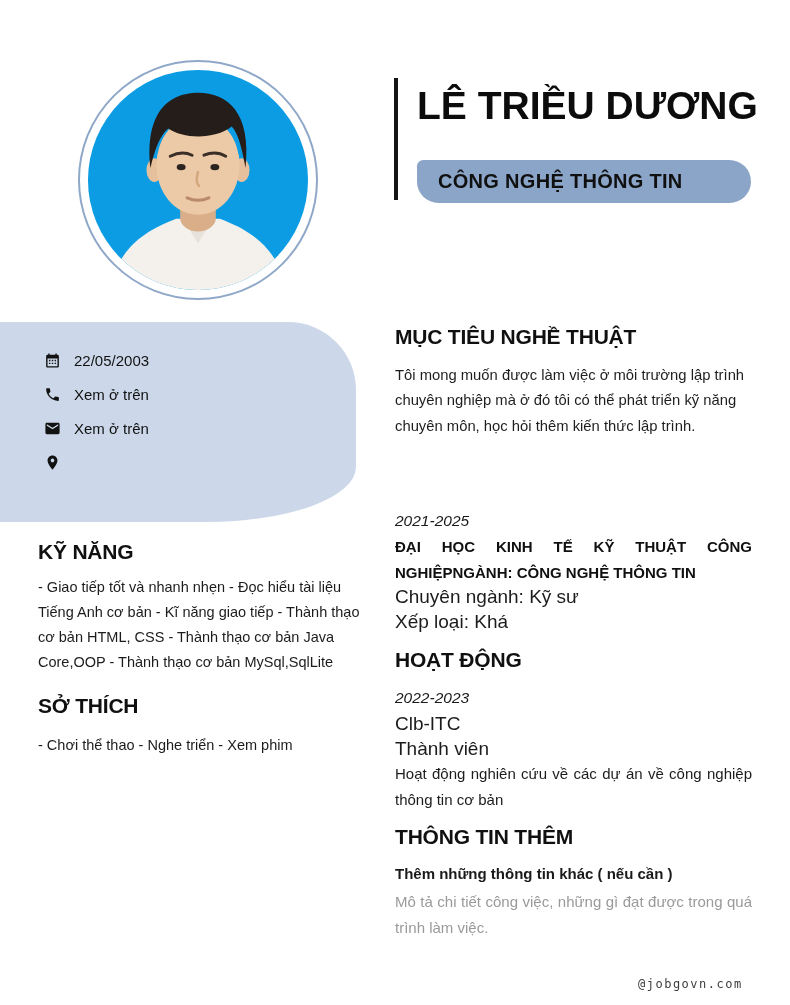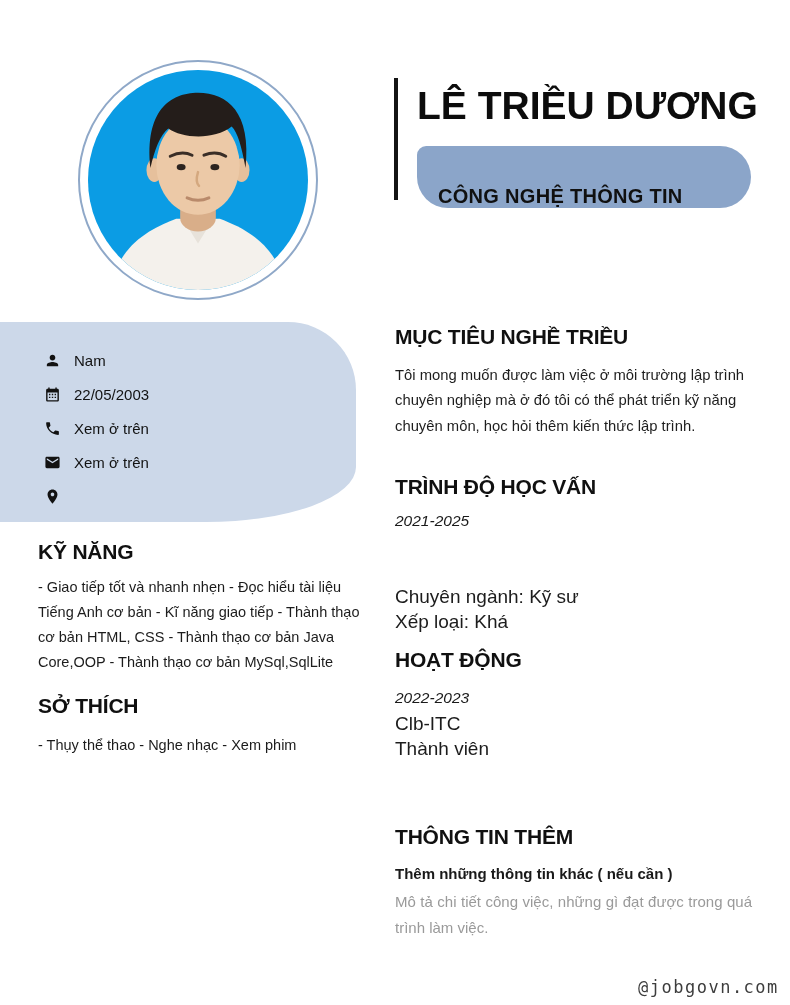--- a/index.html
+++ b/index.html
@@ -16,22 +16,22 @@
   }
   .photo-ring svg{width:222px;height:222px;border-radius:50%;display:block;}
 
   
   .name-bar{left:394px;top:78px;width:4px;height:122px;background:#141414;}
   .candidate-name{
     left:417px;top:84px;margin:0;font-size:39px;line-height:1.15;font-weight:bold;
     color:#0c0c0c;letter-spacing:0px;white-space:nowrap;
   }
   .title-badge{
-    left:417px;top:146px;width:334px;height:62px;background:var(--badge-bg,#8ba5c9);
-    border-radius:10px 34px 34px 34px;display:flex;align-items:flex-end;
+    left:417px;top:160px;width:334px;height:43px;background:var(--badge-bg,#8ba5c9);
+    border-radius:10px 34px 34px 34px;display:flex;align-items:center;
     padding-left:21px;box-sizing:border-box;
   }
   .title-badge span{font-size:20px;font-weight:bold;color:#101010;letter-spacing:0.3px;}
 
   
   .contact-panel{
     left:0;top:322px;width:356px;height:200px;background:var(--panel-bg,#ccd8e9);
     border-top-right-radius:68px;border-bottom-right-radius:150px 55px;
     padding-top:21px;box-sizing:border-box;
   }
@@ -51,21 +51,21 @@
   .edu-school{left:395px;top:534px;width:357px;font-size:15px;font-weight:bold;color:#101010;
     text-align:justify;line-height:26px;}
   .plain-line{font-size:19px;color:#1c1c1c;}
   .act-desc{left:395px;top:761px;width:357px;font-size:15px;line-height:26px;color:#1c1c1c;text-align:justify;}
   .add-subtitle{left:395px;top:865px;font-size:15px;font-weight:bold;color:#1a1a1a;}
   .add-body{left:395px;top:889px;width:357px;font-size:15px;line-height:25.5px;
     color:var(--muted-text,#9a9a9a);text-align:justify;}
 
   .watermark{
     left:638px;top:977px;font-family:"DejaVu Sans Mono",monospace;
-    font-size:17px;letter-spacing:1.5px;color:var(--watermark-text,#3d3d3d);white-space:nowrap;
+    font-size:12px;letter-spacing:1.5px;color:var(--watermark-text,#3d3d3d);white-space:nowrap;
   }
 </style>
 </head>
 <body>
 
 <div class="page">
 
   <div class="abs photo-ring">
     <svg viewBox="0 0 224 224" aria-hidden="true">
       <defs>
@@ -104,28 +104,20 @@
   <div class="abs name-bar"></div>
   <h1 class="abs candidate-name">LÊ TRIỀU DƯƠNG</h1>
   <div class="abs title-badge">
     <span>CÔNG NGHỆ THÔNG TIN</span>
   </div>
 
   <div class="abs contact-panel">
     <div class="contact-row">
       <span class="cicon">
         <svg viewBox="0 0 24 24">
-            <path d="M12 12c2.21 0 4-1.79 4-4s-1.79-4-4-4-4 1.79-4 4 1.79 4 4 4zm0 2c-2.67 0-8 1.34-8 4v2h16v-2c0-2.66-5.33-4-8-4z"></path>
-          </svg>
-      </span>
-      <span class="label">Nam</span>
-    </div>
-    <div class="contact-row">
-      <span class="cicon">
-        <svg viewBox="0 0 24 24">
             <path d="M19 4h-1V2h-2v2H8V2H6v2H5c-1.1 0-2 .9-2 2v14c0 1.1.9 2 2 2h14c1.1 0 2-.9 2-2V6c0-1.1-.9-2-2-2zm0 16H5V9h14v11zM7 11h2v2H7zm4 0h2v2h-2zm4 0h2v2h-2zM7 15h2v2H7zm4 0h2v2h-2zm4 0h2v2h-2z"></path>
           </svg>
       </span>
       <span class="label">22/05/2003</span>
     </div>
     <div class="contact-row">
       <span class="cicon">
         <svg viewBox="0 0 24 24">
             <path d="M6.62 10.79c1.44 2.83 3.76 5.14 6.59 6.59l2.2-2.2c.27-.27.67-.36 1.02-.24 1.12.37 2.33.57 3.57.57.55 0 1 .45 1 1V20c0 .55-.45 1-1 1-9.39 0-17-7.61-17-17 0-.55.45-1 1-1h3.5c.55 0 1 .45 1 1 0 1.25.2 2.45.57 3.57.11.35.03.74-.25 1.02l-2.2 2.2z"></path>
           </svg>
@@ -146,34 +138,35 @@
             <path d="M12 2C8.13 2 5 5.13 5 9c0 5.25 7 13 7 13s7-7.75 7-13c0-3.87-3.13-7-7-7zm0 9.5c-1.38 0-2.5-1.12-2.5-2.5s1.12-2.5 2.5-2.5 2.5 1.12 2.5 2.5-1.12 2.5-2.5 2.5z"></path>
           </svg>
       </span>
     </div>
   </div>
 
   <h2 class="abs sec-h" style="left:38px;top:540px;">KỸ NĂNG</h2>
   <div class="abs body-text skills-body">- Giao tiếp tốt và nhanh nhẹn - Đọc hiểu tài liệu Tiếng Anh cơ bản  - Kĩ năng giao tiếp - Thành thạo cơ bản HTML, CSS  - Thành thạo cơ bản Java Core,OOP - Thành thạo cơ bản MySql,SqlLite</div>
 
   <h2 class="abs sec-h" style="left:38px;top:694px;">SỞ THÍCH</h2>
-  <div class="abs body-text hobbies-body">- Thụy thể thao - Nghe nhạc - Xem phim</div>
+  <div class="abs body-text hobbies-body">- Chơi thể thao - Nghe triển - Xem phim</div>
 
-  <h2 class="abs sec-h" style="left:395px;top:325px;">MỤC TIÊU NGHỀ TRIỀU</h2>
+  <h2 class="abs sec-h" style="left:395px;top:325px;">MỤC TIÊU NGHỀ THUẬT</h2>
   <div class="abs objective-body">Tôi mong muốn được làm việc ở môi trường lập trình chuyên nghiệp mà ở đó tôi có thể phát triển kỹ năng chuyên môn, học hỏi thêm kiến thức lập trình.</div>
 
-  <h2 class="abs sec-h" style="left:395px;top:475px;">TRÌNH ĐỘ HỌC VẤN</h2>
   <div class="abs period" style="left:395px;top:512px;">2021-2025</div>
+  <div class="abs edu-school">ĐẠI HỌC KINH TẾ KỸ THUẬT CÔNG NGHIỆPNGÀNH: CÔNG NGHỆ THÔNG TIN</div>
   <div class="abs plain-line" style="left:395px;top:586px;">Chuyên ngành: Kỹ sư</div>
   <div class="abs plain-line" style="left:395px;top:611px;">Xếp loại: Khá</div>
 
   <h2 class="abs sec-h" style="left:395px;top:648px;">HOẠT ĐỘNG</h2>
   <div class="abs period" style="left:395px;top:689px;">2022-2023</div>
   <div class="abs plain-line" style="left:395px;top:713px;">Clb-ITC</div>
   <div class="abs plain-line" style="left:395px;top:738px;">Thành viên</div>
+  <div class="abs act-desc">Hoạt động nghiên cứu về các dự án về công nghiệp thông tin cơ bản</div>
 
   <h2 class="abs sec-h" style="left:395px;top:825px;">THÔNG TIN THÊM</h2>
   <div class="abs add-body"> Mô tả chi tiết công việc, những gì đạt được trong quá trình làm việc.</div>
   <div class="abs add-subtitle">Thêm những thông tin khác ( nếu cần )</div>
 
   <div class="abs watermark">@jobgovn.com</div>
 
 </div>
 
 </body></html>

